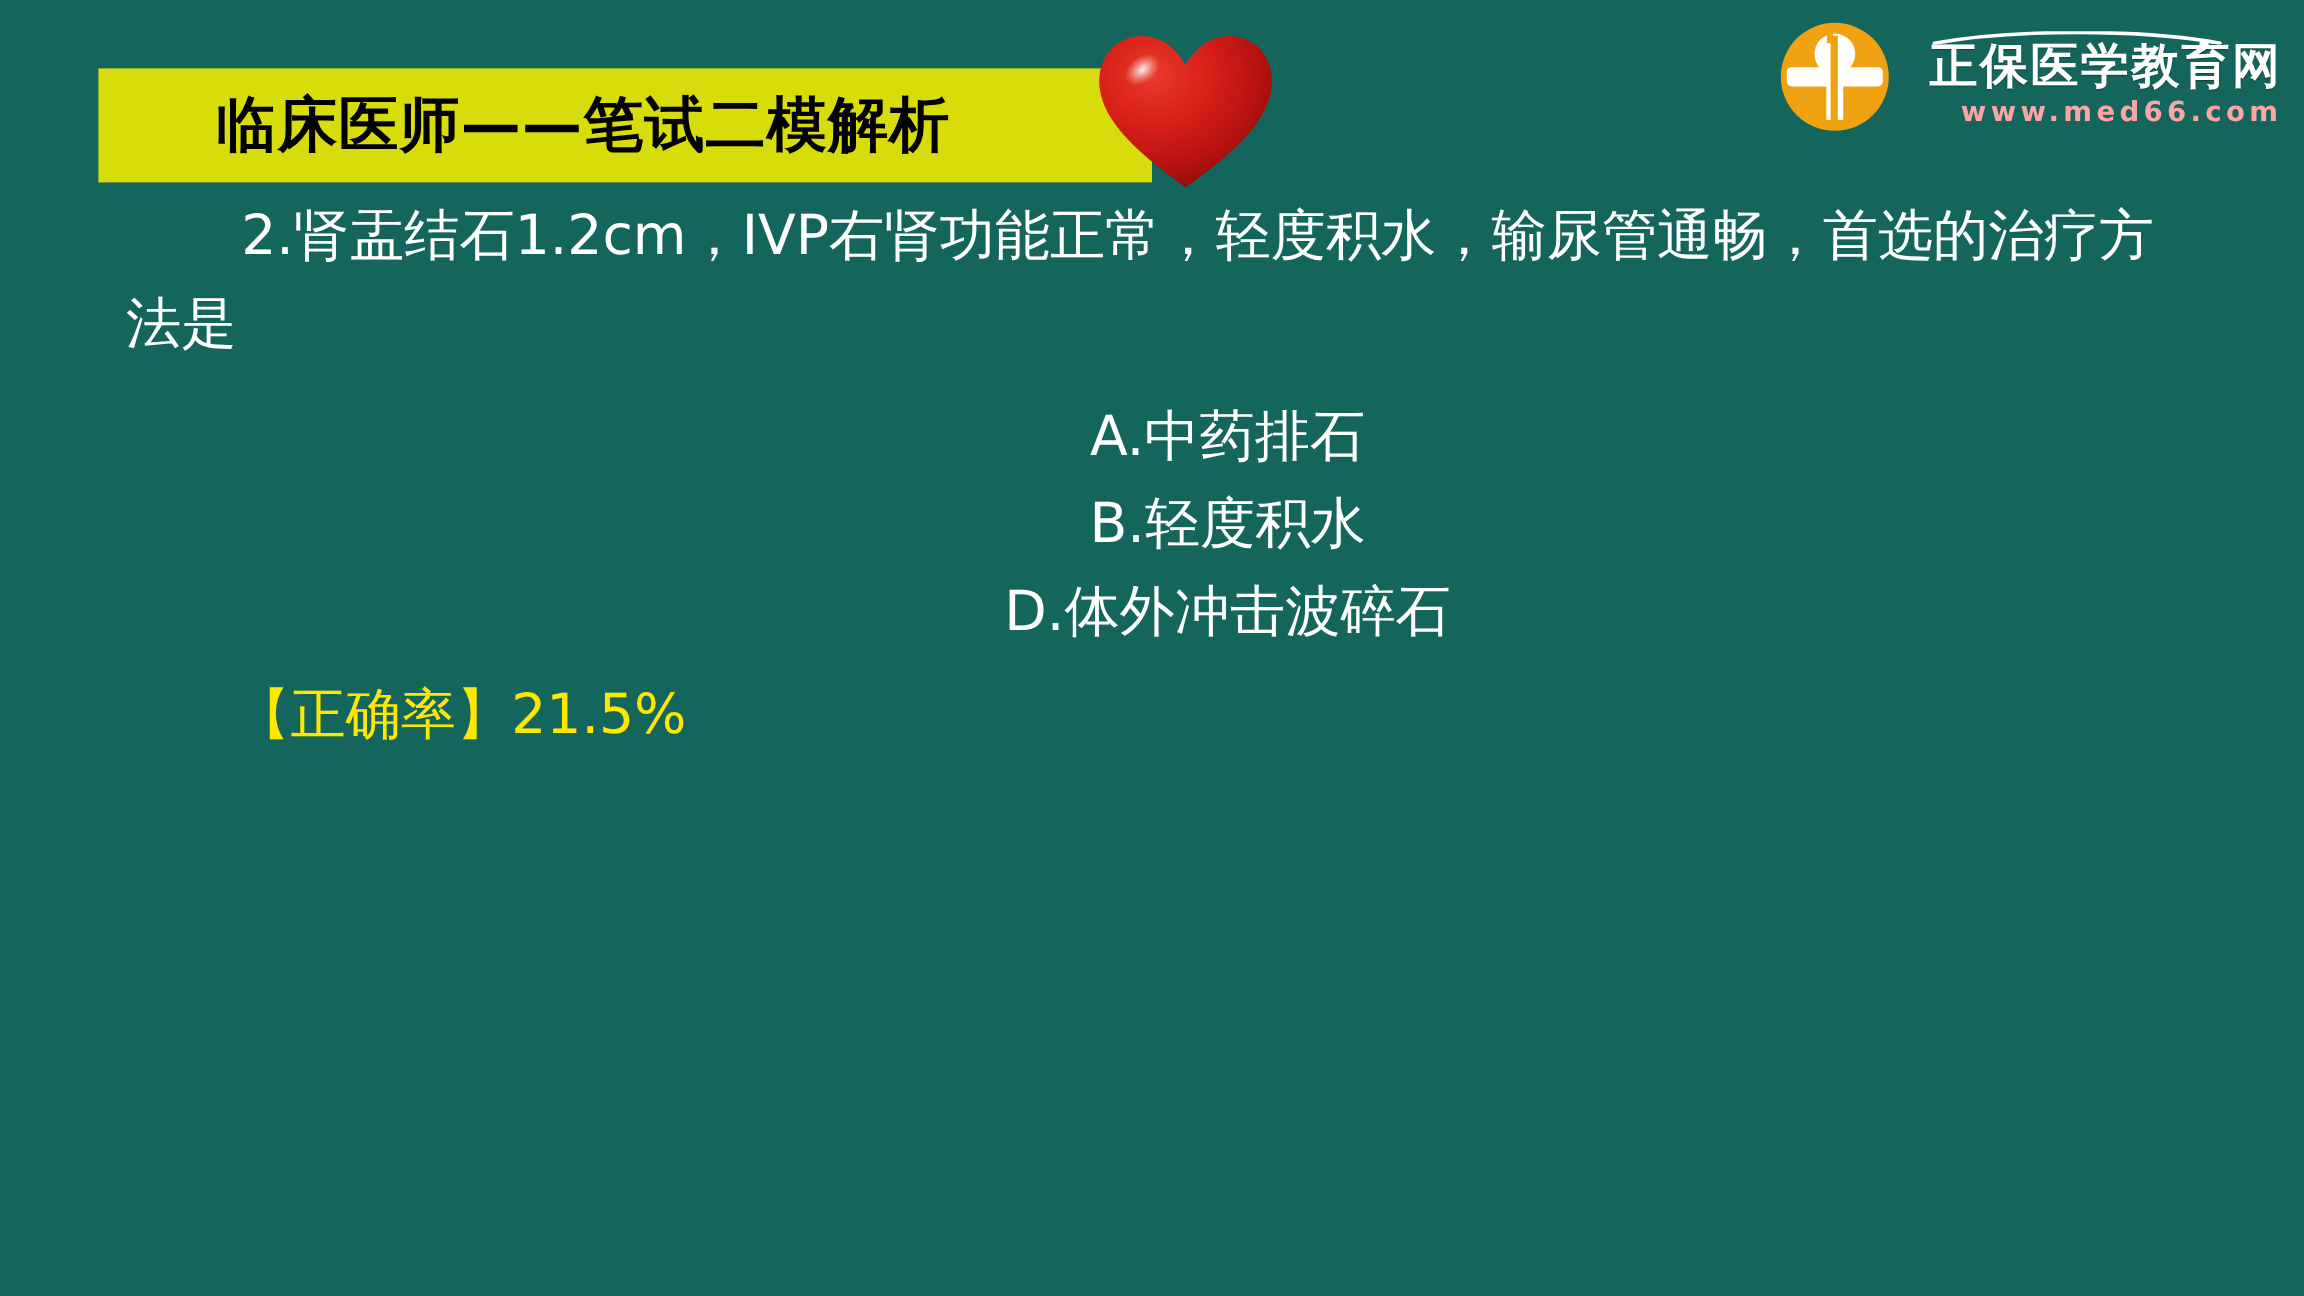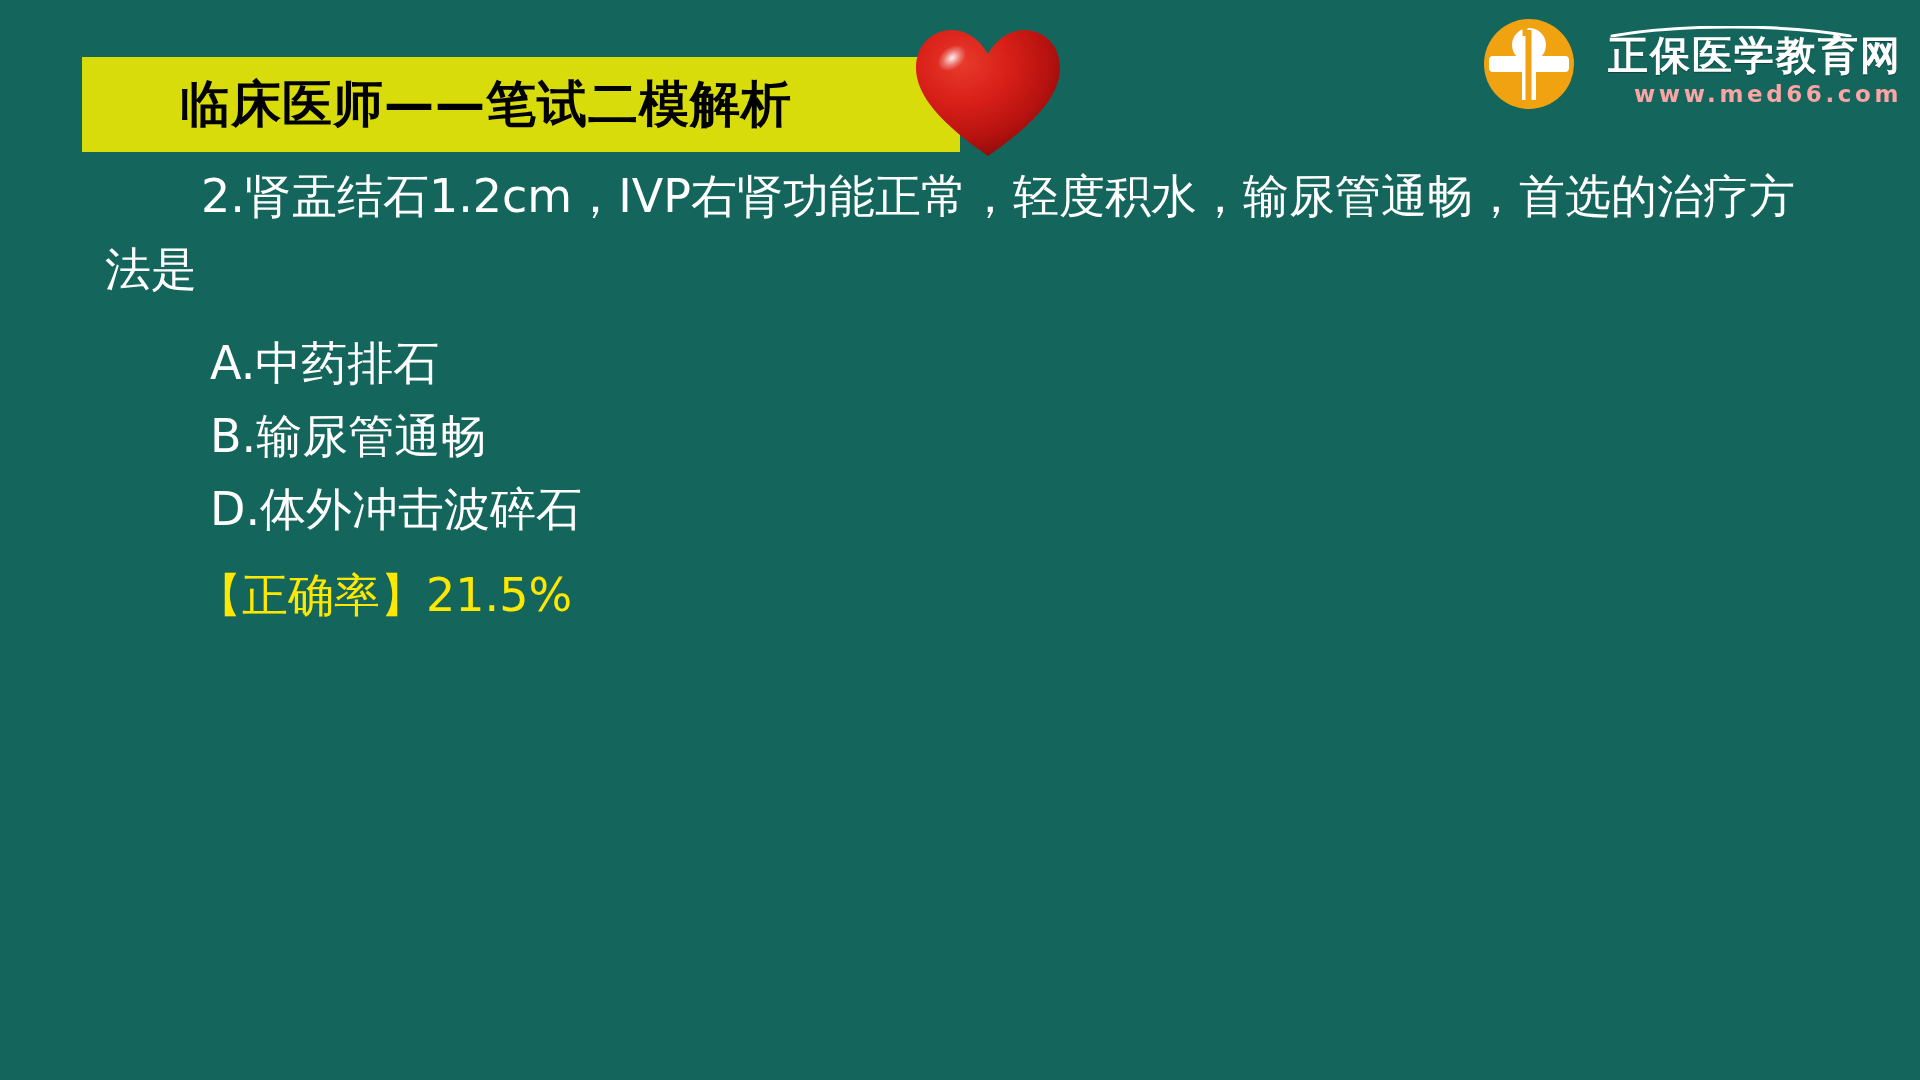--- a/index.html
+++ b/index.html
@@ -134,20 +134,21 @@
   .options {
     margin-top: 22px;
   }
   .option {
     font-size: 46px;
     line-height: 1.58;
     color: #ffffff;
     padding-left: 126px;
     white-space: nowrap;
     font-weight: 400;
+    text-align: center;
   }
   .meta {
     margin-top: 14px;
   }
   .meta-line {
     font-size: 46px;
     line-height: 1.58;
     color: #ffe800;
     padding-left: 112px;
     white-space: nowrap;
@@ -203,21 +204,21 @@
       <div class="logo-url">www.med66.com</div>
     </div>
   </div>
 
   <div class="content">
 
     <div class="stem">2.肾盂结石1.2cm，IVP右肾功能正常，轻度积水，输尿管通畅，首选的治疗方法是</div>
 
     <div class="options">
       <div class="option">A.中药排石</div>
-      <div class="option">B.输尿管通畅</div>
+      <div class="option">B.轻度积水</div>
       <div class="option">D.体外冲击波碎石</div>
     </div>
 
     <div class="meta">
       <div class="meta-line">【正确率】21.5%</div>
     </div>
 
   </div>
 </div>
 

